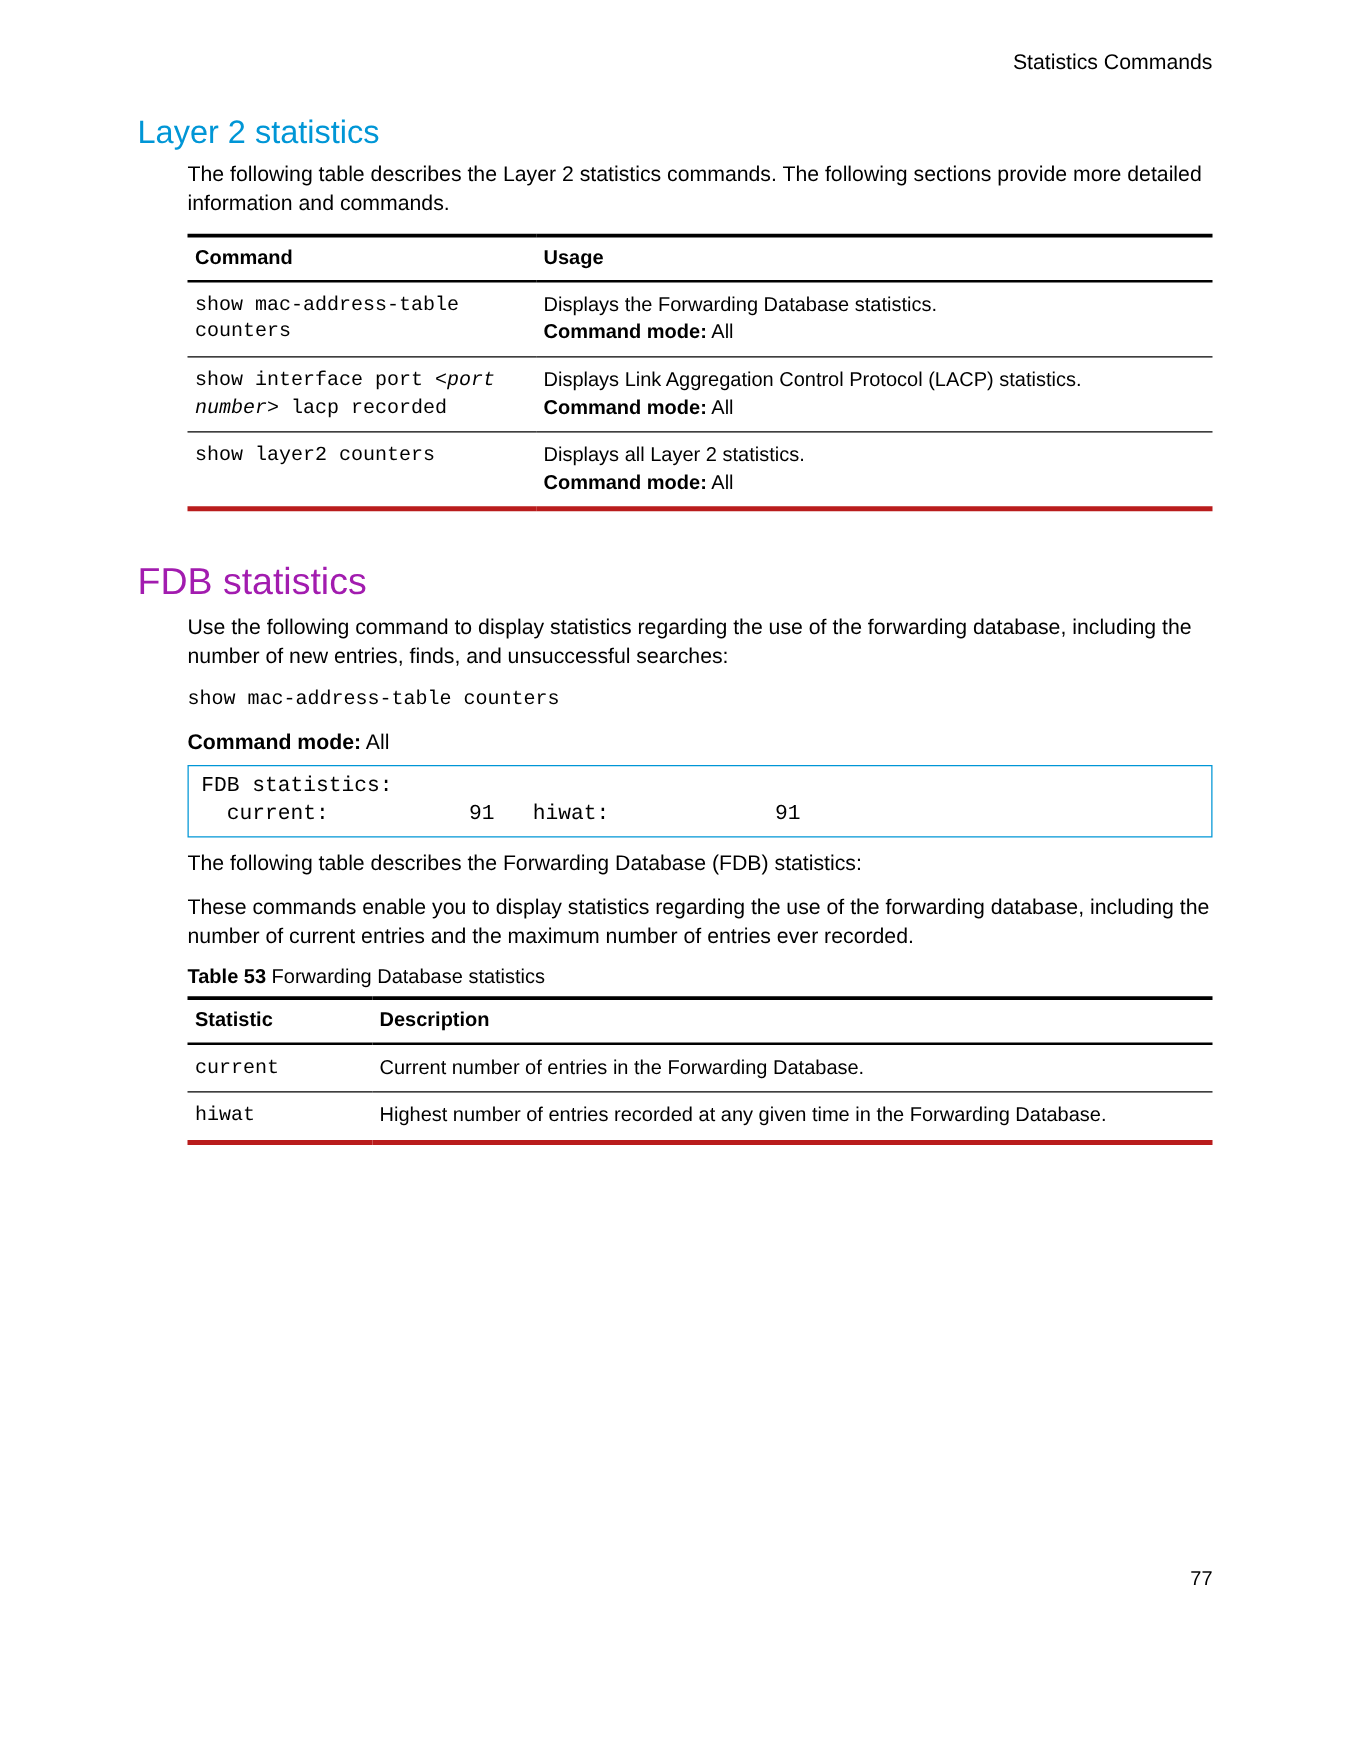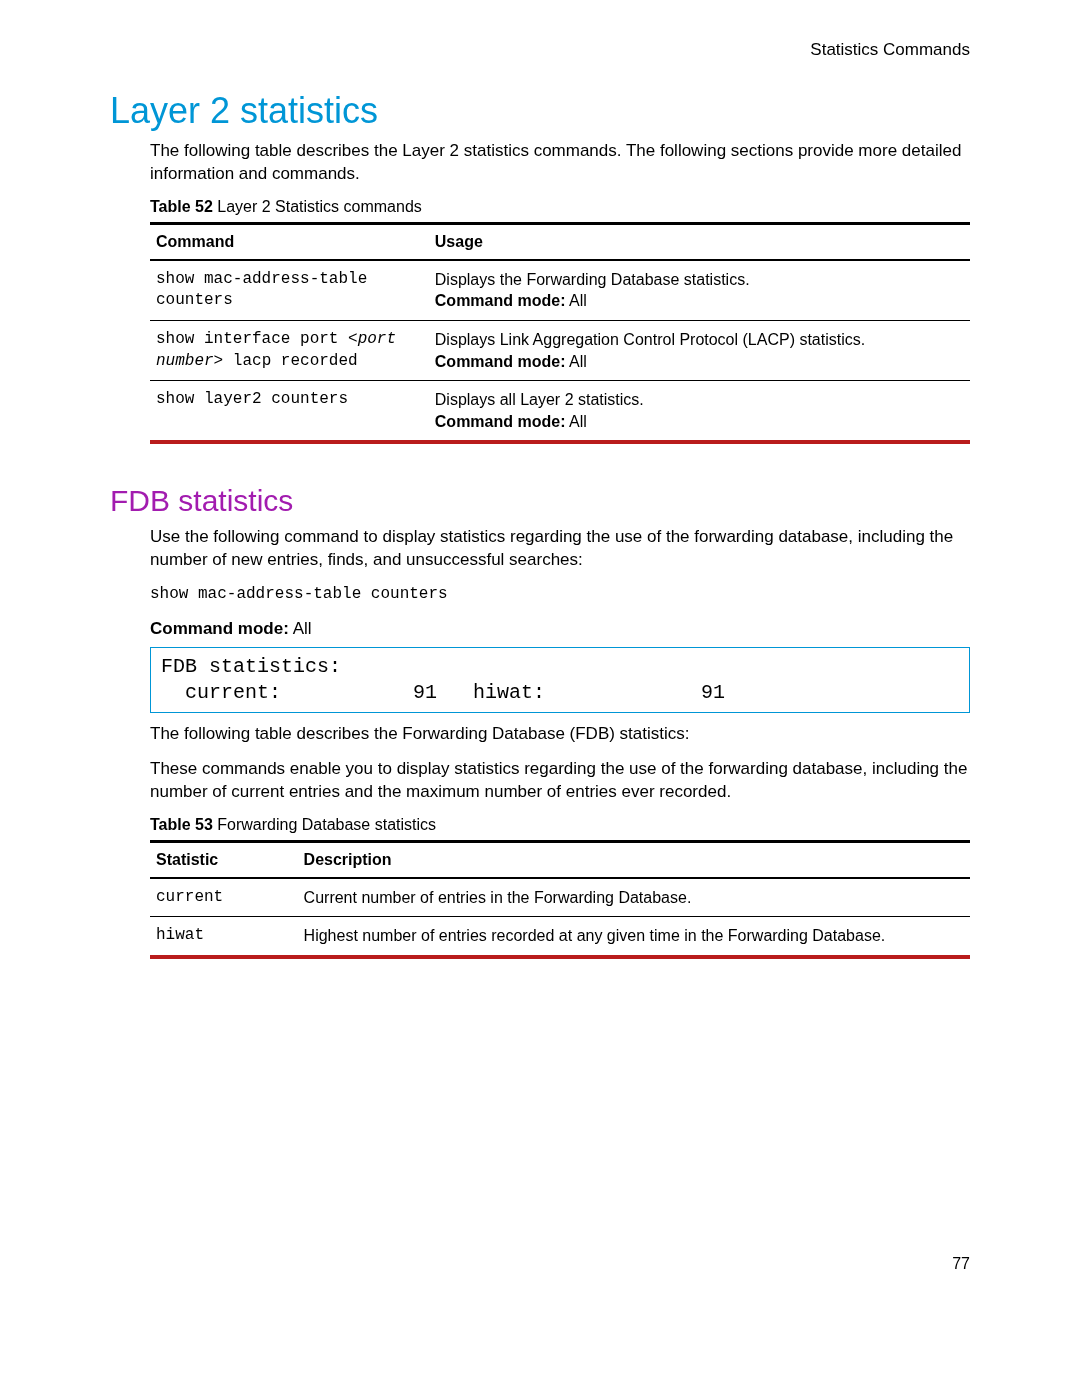--- a/index.html
+++ b/index.html
@@ -15,21 +15,21 @@
     position: relative;
     box-sizing: border-box;
     padding: 40px 110px 40px 110px;
   }
   .header-right {
     text-align: right;
     font-size: 17px;
     margin-bottom: 30px;
   }
   h1.section {
-    font-size: 36px;
+    font-size: 26px;
     font-weight: 400;
     color: #0096d6;
     margin: 20px 0 8px 0;
   }
   h2.subsection {
     font-size: 30px;
     font-weight: 400;
     color: #a21caf;
     margin: 40px 0 8px 0;
   }
@@ -69,21 +69,21 @@
     font-family: "Courier New", Courier, monospace;
     font-size: 16px;
   }
   .mono .italic { font-style: italic; }
   .bold { font-weight: 700; }
   .cmd-box {
     border: 1.5px solid #0096d6;
     margin: 6px 0 10px 40px;
     padding: 6px 10px;
     font-family: "Courier New", Courier, monospace;
-    font-size: 20px;
+    font-size: 17px;
     white-space: pre;
     line-height: 1.3;
   }
   .page-num {
     position: absolute;
     bottom: 40px;
     right: 110px;
     font-size: 16px;
   }
   .col-cmd { width: 34%; }
@@ -93,23 +93,20 @@
 <body>
 
 <div class="page">
 
   <div class="header-right">Statistics Commands</div>
 
   <h1 class="section">Layer 2 statistics</h1>
 
   <p class="body-text">The following table describes the Layer 2 statistics commands. The following sections provide more detailed information and commands.</p>
 
-  <p class="table-caption">
-    <span class="bold">Table 52</span><span> Layer 2 Statistics commands</span>
-  </p>
 
   <table class="cmd">
     <thead>
       <tr>
         <th class="col-cmd">Command</th>
         <th>Usage</th>
       </tr>
     </thead>
     <tbody>
       <tr>

